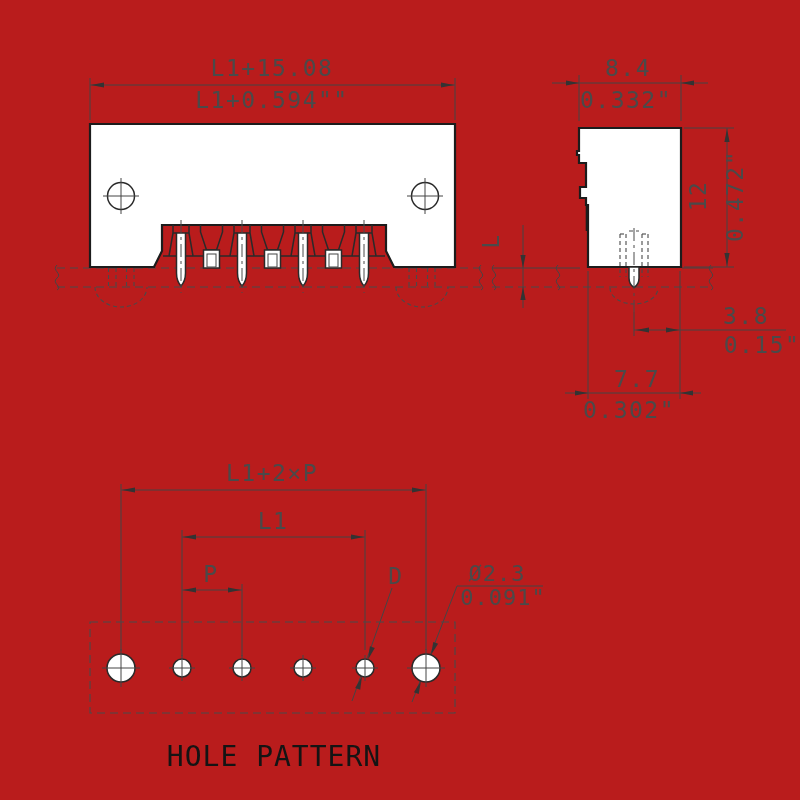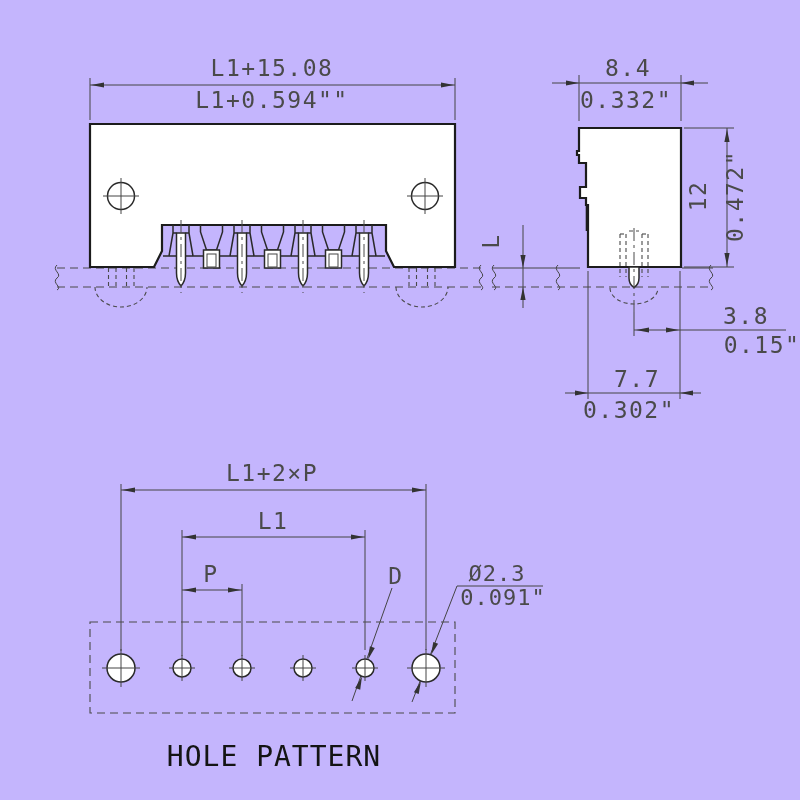--- a/index.html
+++ b/index.html
@@ -1,16 +1,16 @@
 <!DOCTYPE html>
 <html><head>
 <meta charset="utf-8">
 <style>
   html,body{margin:0;padding:0;background:#ffffff;}
-  .stage{position:relative;width:800px;height:800px;background:#c4b5fd;overflow:hidden;}
+  .stage{position:relative;width:800px;height:800px;background:#b91c1c;overflow:hidden;}
   svg{display:block;}
   
   .outline{fill:#ffffff;stroke:#1c1c1c;stroke-width:2.2;stroke-linejoin:miter;}
   .med{fill:none;stroke:#2a2a2a;stroke-width:1.5;}
   .medfill{fill:#ffffff;stroke:#2a2a2a;stroke-width:1.5;}
   .thin{fill:none;stroke:#454545;stroke-width:1;}
   .dash{fill:none;stroke:#4a4a4a;stroke-width:1.1;stroke-dasharray:8 5;}
   .dashsm{fill:none;stroke:#4a4a4a;stroke-width:1.1;stroke-dasharray:4 3;}
   .dashdot{fill:none;stroke:#4a4a4a;stroke-width:1;stroke-dasharray:13 4 3 4;}
   .arrow{fill:#333333;stroke:none;}

